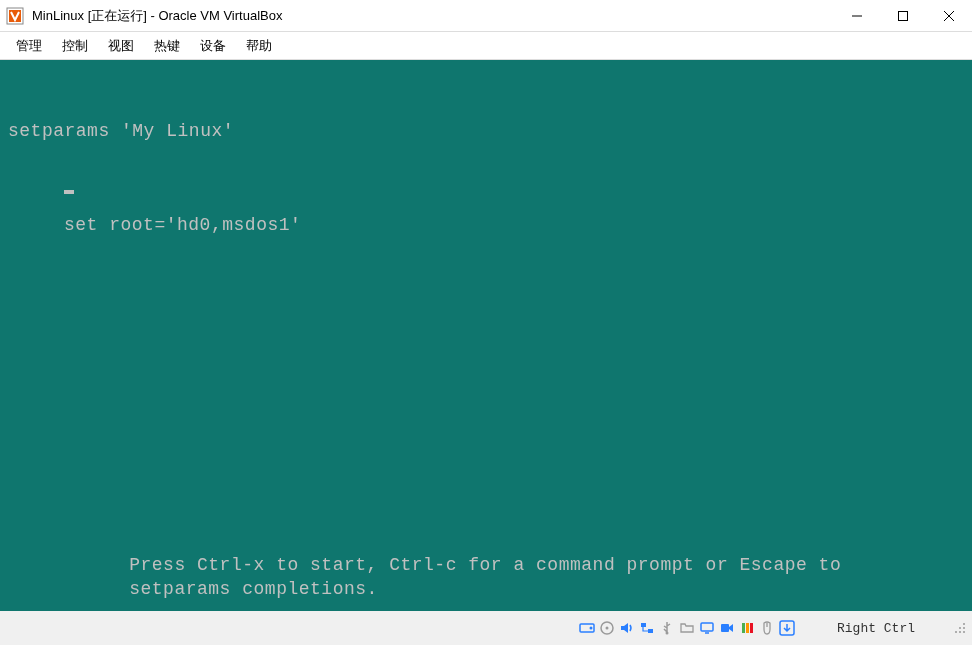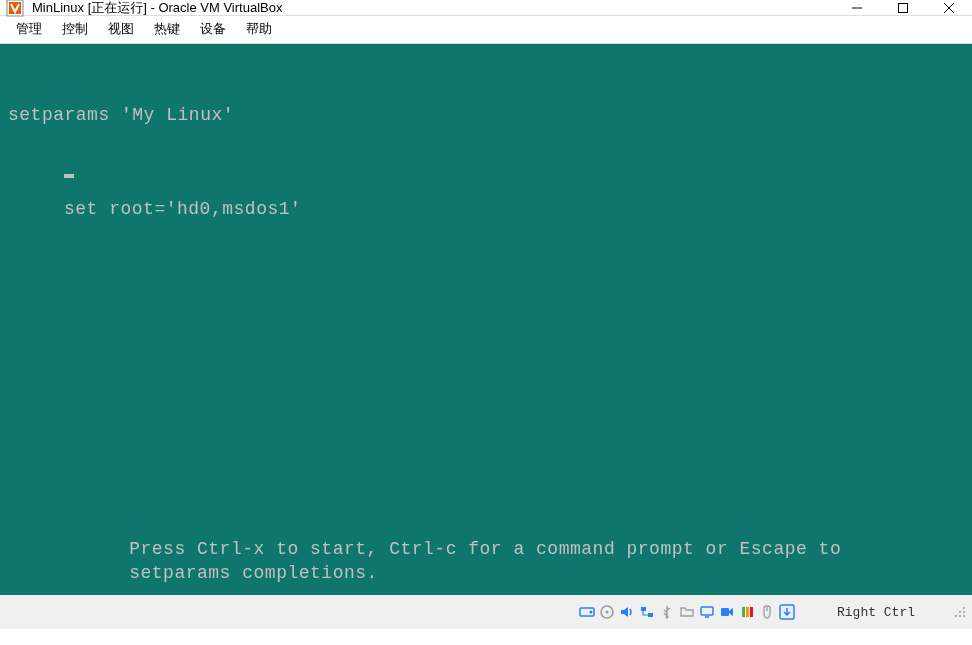--- a/index.html
+++ b/index.html
@@ -1,24 +1,24 @@
 <!DOCTYPE html>
 <html><head>
   <meta charset="utf-8">
   <style>
     * { margin: 0; padding: 0; box-sizing: border-box; }
     body { width: 972px; height: 645px; font-family: "Segoe UI", Tahoma, sans-serif; background: #fff; overflow: hidden; }
 
-    .titlebar { height: 16px; background: #fff; display: flex; align-items: center; padding-left: 6px; border-bottom: 1px solid #ddd; }
+    .titlebar { height: 32px; background: #fff; display: flex; align-items: center; padding-left: 6px; border-bottom: 1px solid #ddd; }
     .titlebar .app-icon { width: 18px; height: 18px; margin-right: 8px; display: flex; align-items: center; justify-content: center; }
     .titlebar .title { font-size: 13px; color: #000; flex: 1; }
     .titlebar .win-controls { display: flex; }
     .titlebar .win-btn { width: 46px; height: 32px; display: flex; align-items: center; justify-content: center; cursor: pointer; }
 
-    .menubar { height: 28px; background: #fff; display: flex; padding: 0 6px; border-bottom: 1px solid #ddd; }
+    .menubar { height: 28px; background: #fff; display: flex; align-items: center; padding: 0 6px; border-bottom: 1px solid #ddd; }
     .menubar .menu-item { padding: 4px 10px; font-size: 13px; color: #000; cursor: pointer; }
 
     .vm-screen { width: 972px; height: 551px; background: #0f766e; position: relative; color: #c0c0c0; font-family: "Courier New", monospace; font-size: 18px; line-height: 1.3; padding-top: 60px; letter-spacing: 0.5px; }
     .vm-screen .line { white-space: pre; padding: 0 8px; }
     .vm-screen .indent1 { padding-left: 64px; }
     .cursor-block { display: inline-block; width: 10px; height: 4px; background: #c0c0c0; vertical-align: top; margin-bottom: -2px; }
     .help-text { position: absolute; bottom: 10px; left: 0; right: 0; padding: 0 76px; }
 
     .statusbar { height: 34px; background: #f0f0f0; display: flex; align-items: center; justify-content: flex-end; padding: 0 6px; font-size: 12px; gap: 31px; }
     .status-icons { display: flex; align-items: center; gap: 2px; margin-right: 4px; }

